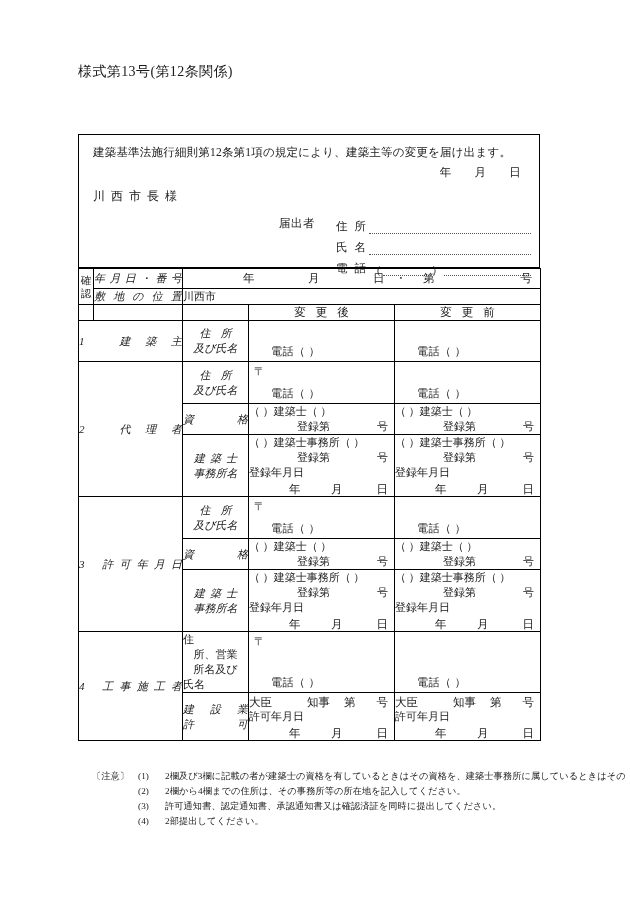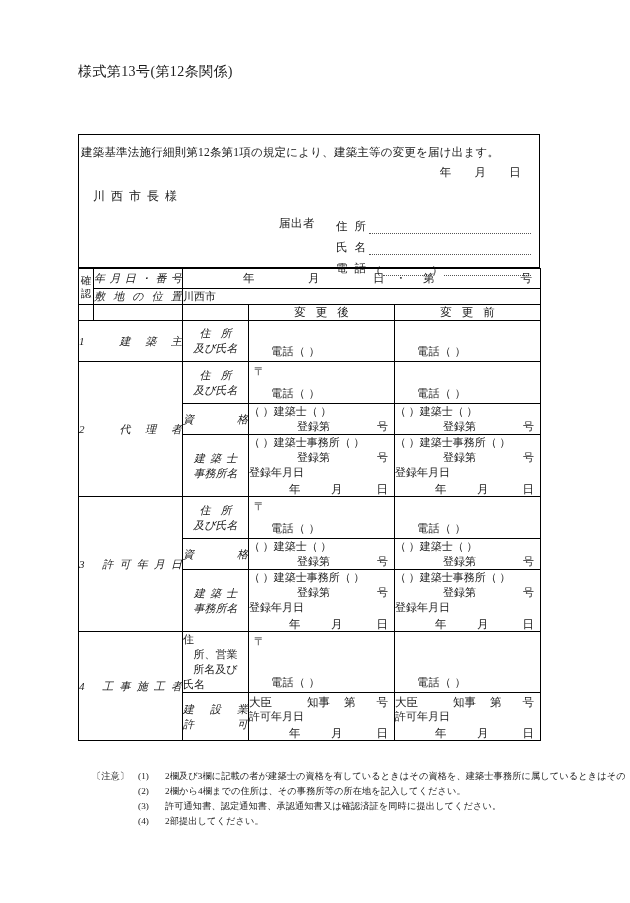--- a/index.html
+++ b/index.html
@@ -49,21 +49,21 @@
     position: absolute;
     left: 78px;
     top: 134px;
     width: 462px;
     height: 134px;
     border: 1px solid #000;
     box-sizing: border-box;
   }
   .stmt {
     position: absolute;
-    left: 2px;
+    left: 14px;
     top: 10px;
     font-size: 11.5px;
     white-space: nowrap;
     letter-spacing: 0.2px;
   }
   .date-line {
     position: absolute;
     right: 18px;
     top: 30px;
     font-size: 11.5px;

